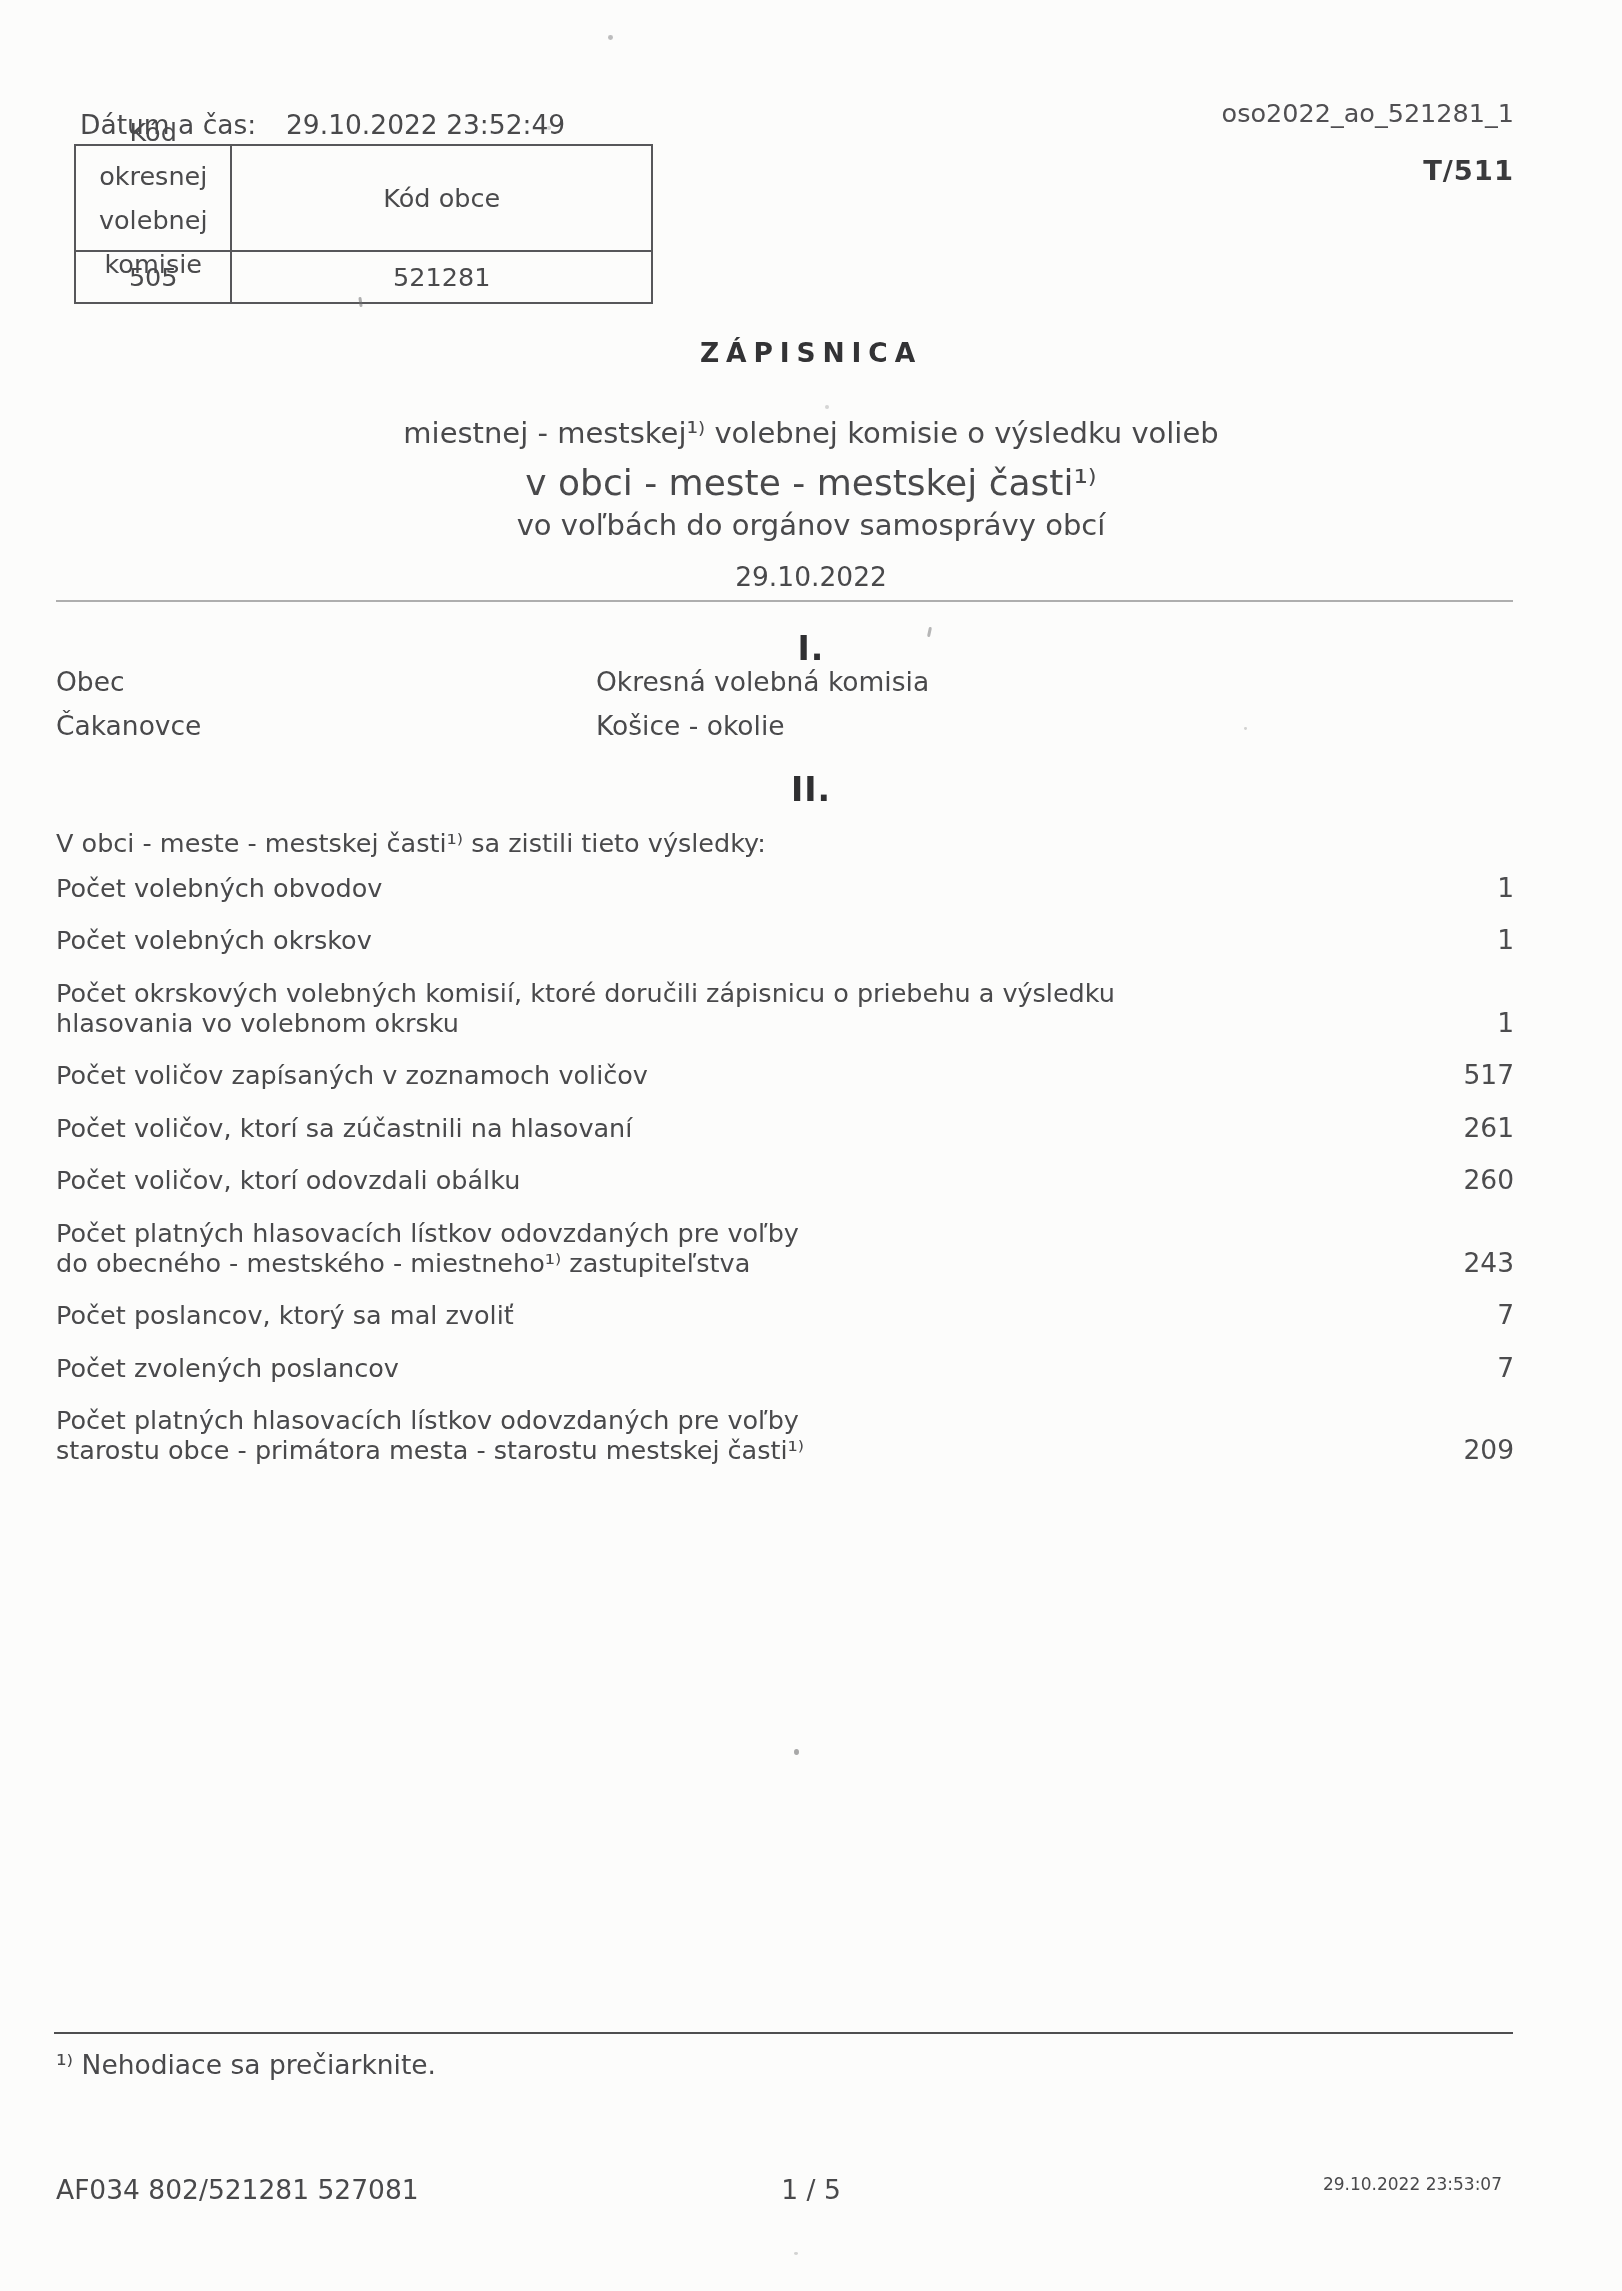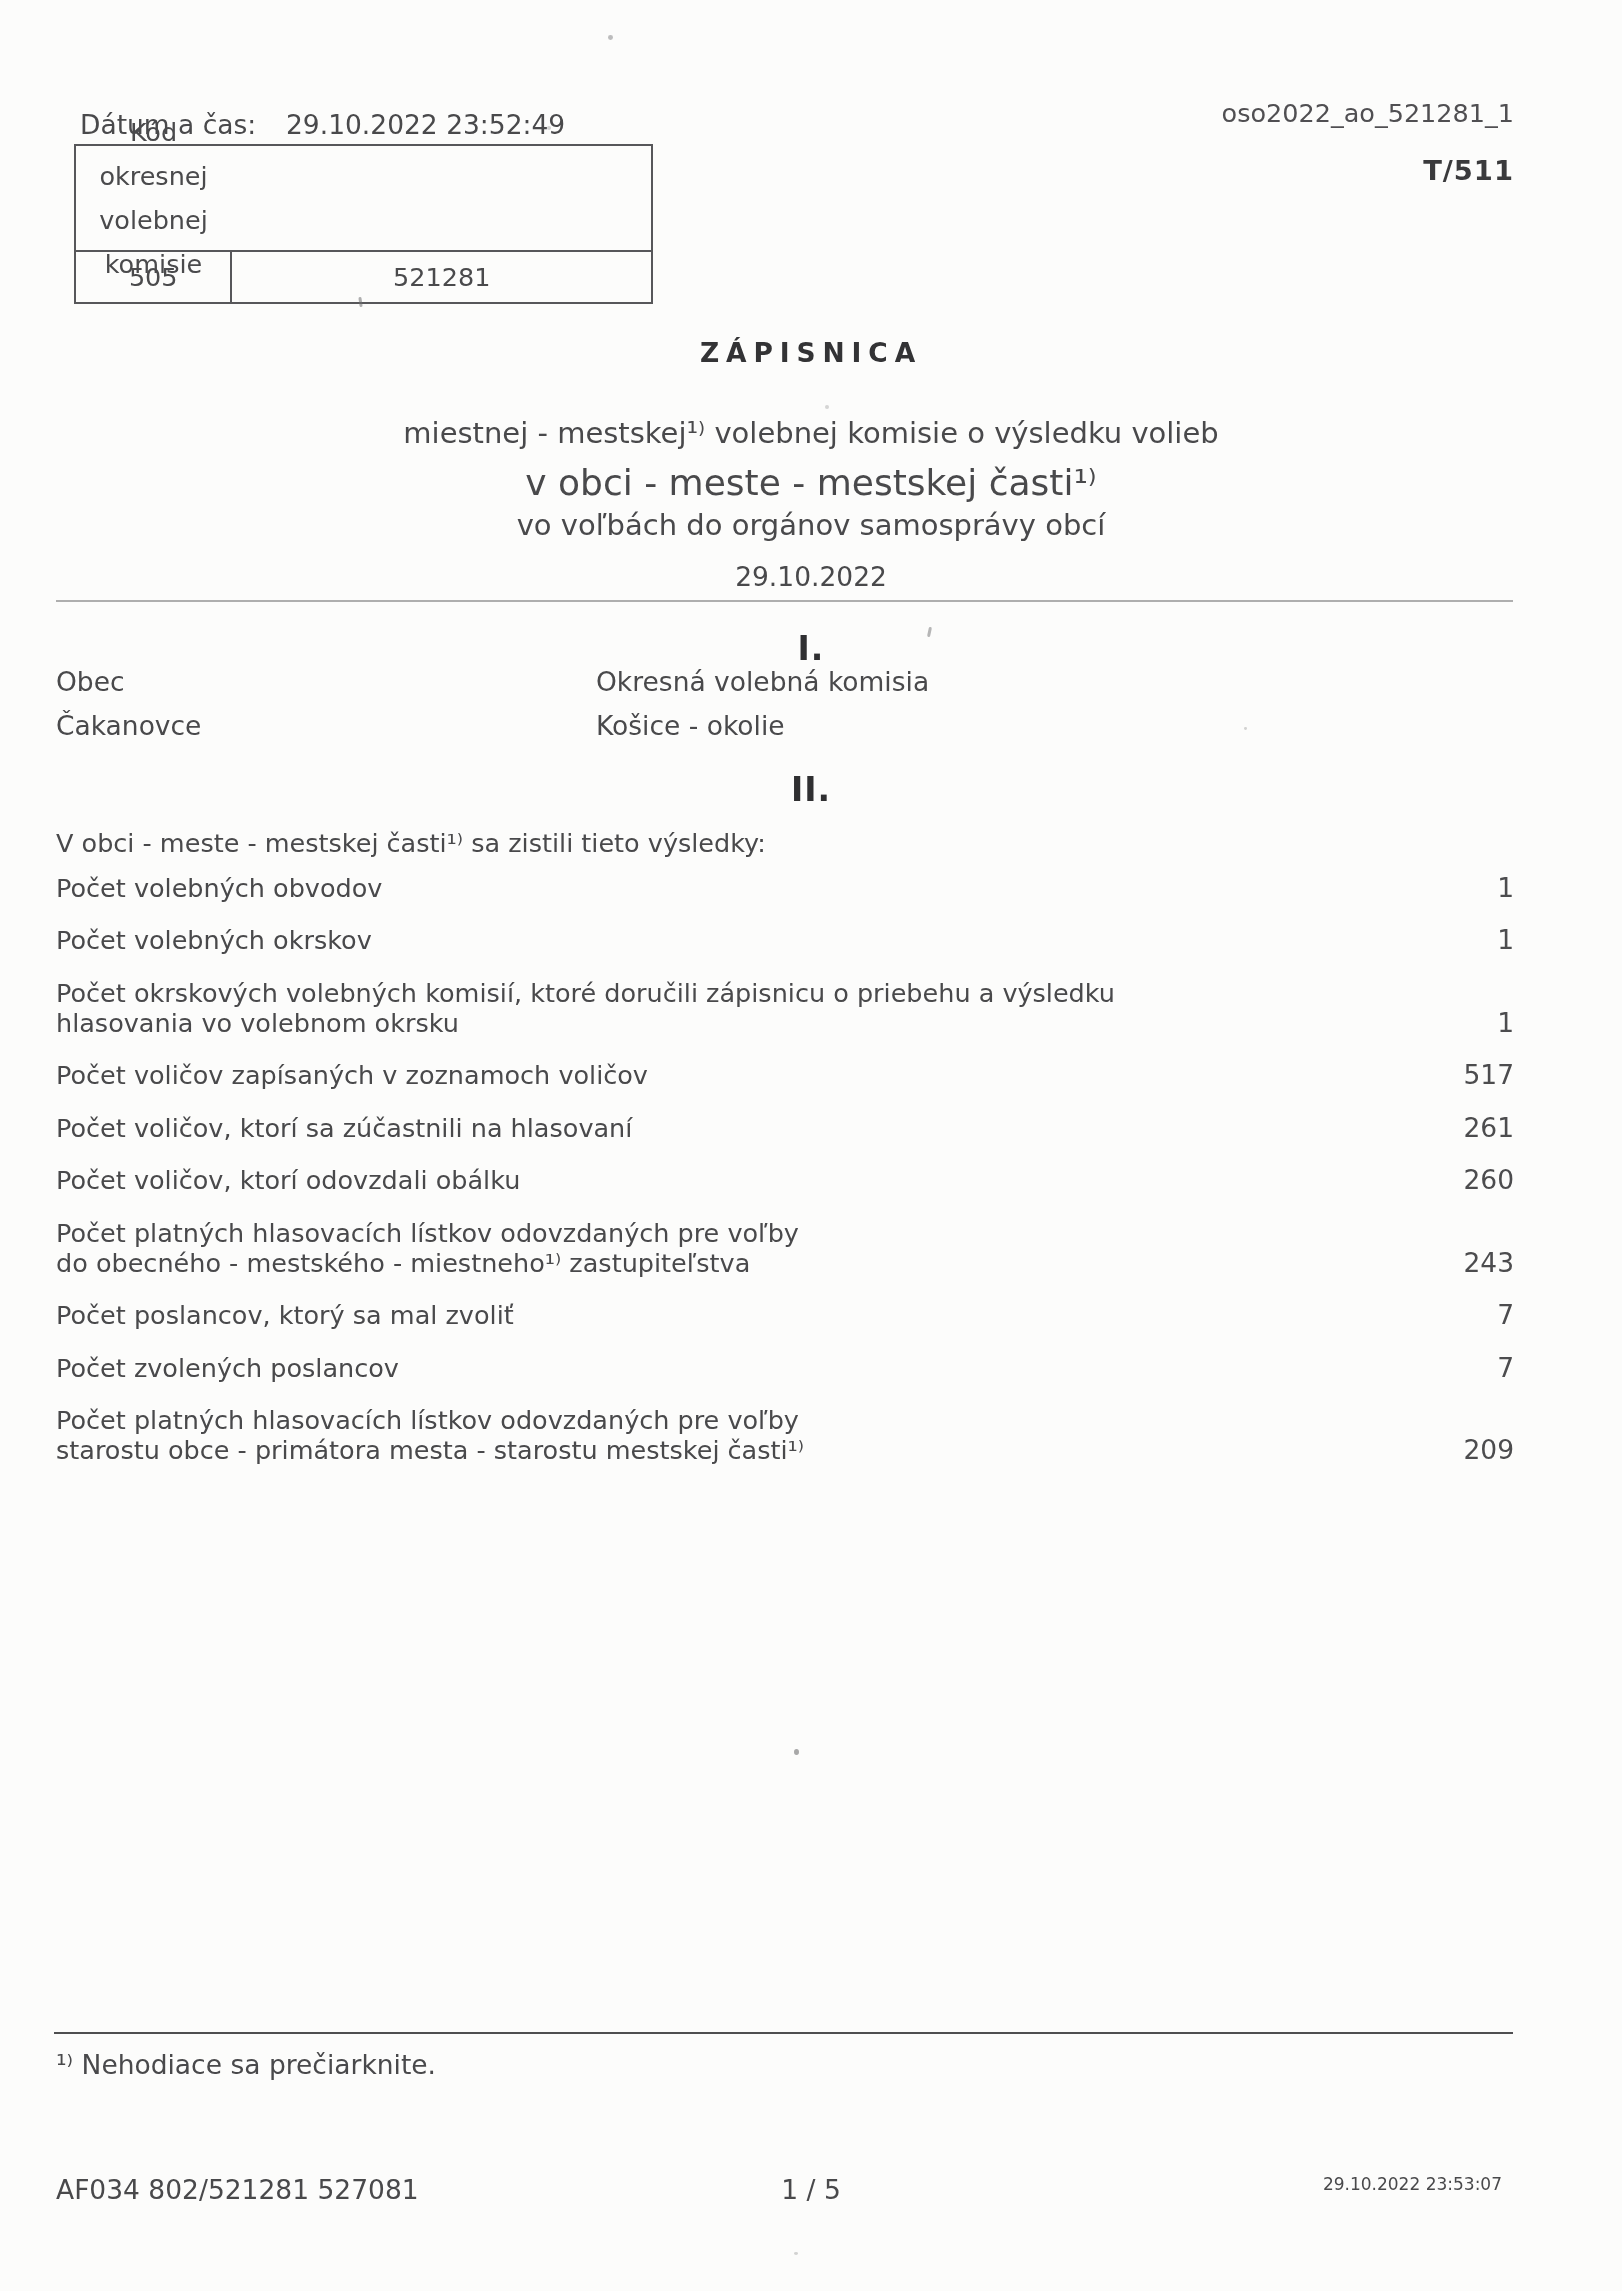--- a/index.html
+++ b/index.html
@@ -103,20 +103,21 @@
   <div class="header-right">
     <div class="file-code">oso2022_ao_521281_1</div>
     <div class="form-code">T/511</div>
   </div>
 
   <div class="code-table">
     <div class="ct-row ct-head">
       <div class="ct-cell ct-c1">Kód okresnej
 volebnej
 komisie</div>
+      <div class="ct-cell ct-c2">Kód obce</div>
     </div>
     <div class="ct-row ct-vals">
       <div class="ct-cell ct-c1">505</div>
       <div class="ct-cell ct-c2">521281</div>
     </div>
   </div>
 
   <div class="center-line sub1">miestnej - mestskej¹⁾ volebnej komisie o výsledku volieb</div>
   <div class="center-line doc-title">ZÁPISNICA</div>
   <div class="center-line sub2">v obci - meste - mestskej časti¹⁾</div>

